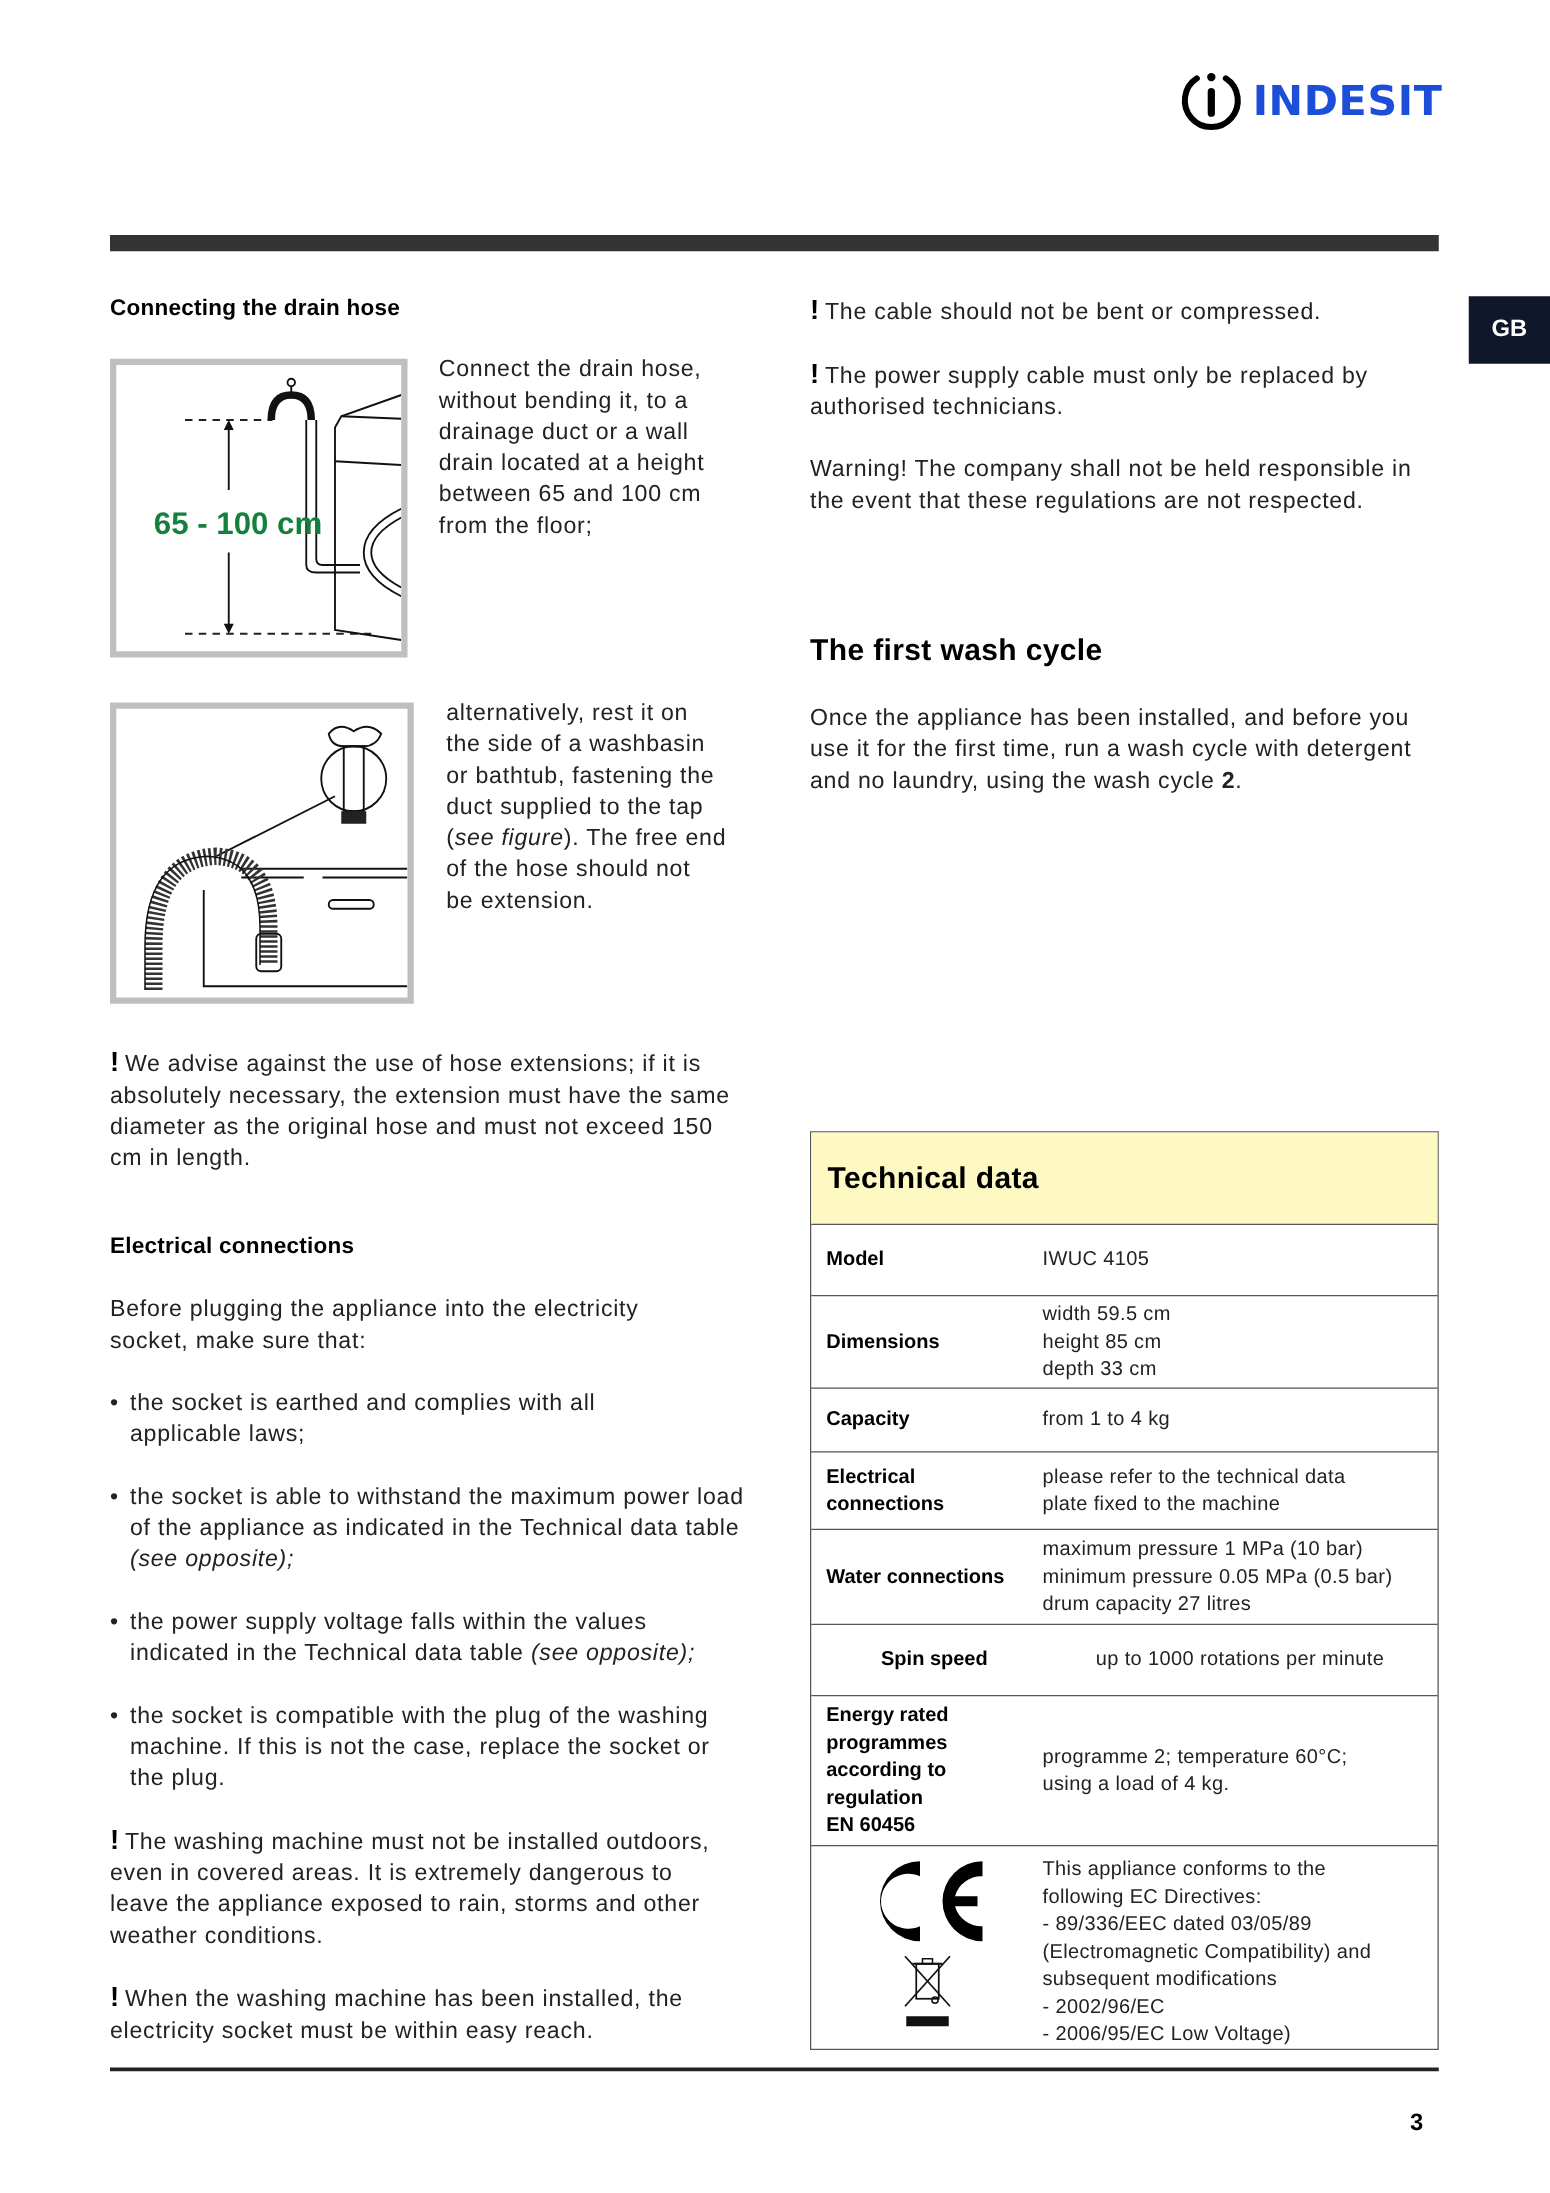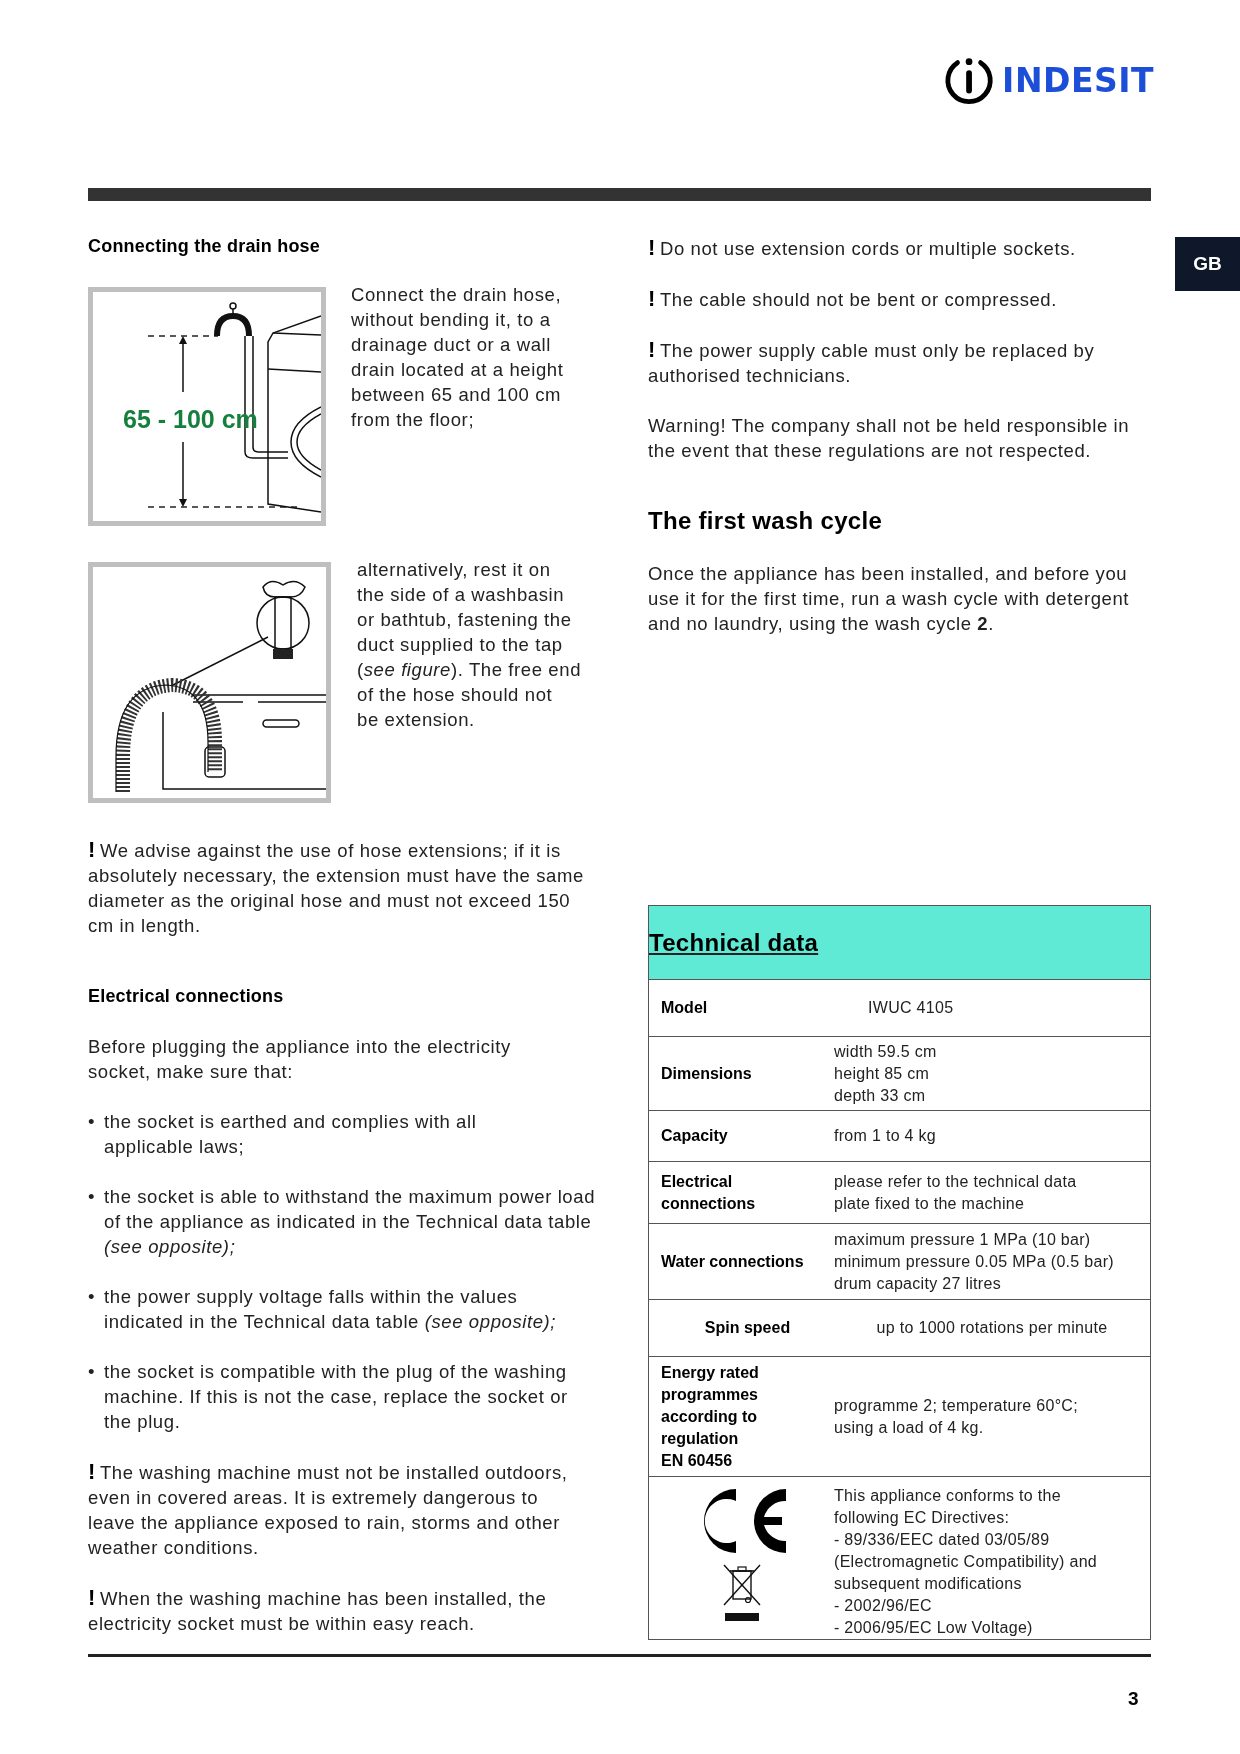--- a/index.html
+++ b/index.html
@@ -27,22 +27,22 @@
   em { font-style: italic; }
 
   
   .figure { border: 5px solid #bfbfbf; background: #fff; box-sizing: border-box; overflow: hidden; }
   .fig1 { left: 88px; top: 287px; width: 238px; height: 239px; }
   .fig2 { left: 88px; top: 562px; width: 243px; height: 241px; }
   .fig-label { font-weight: bold; font-size: 25px; color: #15803d; }
 
   
   .tech { left: 648px; top: 905px; width: 503px; border: 1.5px solid #555; box-sizing: border-box; }
-  .tech-head { background: #5eead4; height: 73px; display: flex; align-items: center; 
-               border-bottom: 1.5px solid #555; text-decoration: underline; }
+  .tech-head { background: #fef9c3; height: 73px; display: flex; align-items: center; padding-left: 13px;
+               border-bottom: 1.5px solid #555; }
   .tech-row { display: flex; align-items: center; border-bottom: 1.5px solid #555; box-sizing: border-box; }
   .tech-row:last-child { border-bottom: none; }
   .tech-label { width: 185px; padding-left: 12px; font-weight: bold; font-size: 16px; line-height: 22px; color: #000; box-sizing: border-box; }
   .tech-value { flex: 1; font-size: 16px; line-height: 22px; color: #222; letter-spacing: 0.3px; }
   .tech-value div { white-space: nowrap; }
 
   .bottom-rule { left: 88px; top: 1654px; width: 1063px; height: 2.5px; background: #222; }
   .page-num { left: 1128px; top: 1688px; font-weight: bold; font-size: 19px; color: #000; }
 </style>
 </head>
@@ -144,36 +144,35 @@
     <li style="width:420px;"><span>the socket is earthed and complies with all applicable laws;</span></li>
     <li><span>the socket is able to withstand the maximum power load of the appliance as indicated in the Technical data table </span><em>(see opposite);</em></li>
     <li style="width:490px;"><span>the power supply voltage falls within the values indicated in the Technical data table </span><em>(see opposite);</em></li>
     <li style="width:485px;"><span>the socket is compatible with the plug of the washing machine. If this is not the case, replace the socket or the plug.</span></li>
   </ul>
   <p class="para" style="width:480px;"><span class="bang">!</span><span>The washing machine must not be installed outdoors, even in covered areas. It is extremely dangerous to leave the appliance exposed to rain, storms and other weather conditions.</span></p>
   <p class="para" style="width:510px;"><span class="bang">!</span><span>When the washing machine has been installed, the electricity socket must be within easy reach.</span></p>
 </div>
 
 <div class="abs body" style="left:648px; top:235px; width:510px;">
-  <p class="para"><span class="bang">!</span><span>Do not use extension cords or multiple sockets.</span></p>
   <p class="para"><span class="bang">!</span><span>The cable should not be bent or compressed.</span></p>
   <p class="para" style="width:490px;"><span class="bang">!</span><span>The power supply cable must only be replaced by authorised technicians.</span></p>
   <p class="para" style="width:505px;">Warning! The company shall not be held responsible in the event that these regulations are not respected.</p>
 </div>
 
 <div class="abs h-main" style="left:648px; top:507px;">The first wash cycle</div>
 <div class="abs body" style="left:648px; top:561px; width:495px;">
   <span>Once the appliance has been installed, and before you use it for the first time, run a wash cycle with detergent and no laundry, using the wash cycle </span><b>2</b><span>.</span>
 </div>
 
 <div class="abs tech">
   <div class="tech-head">
     <span class="h-main">Technical data</span>
   </div>
-  <div class="tech-row" style="height:57px;gap:34px;">
+  <div class="tech-row" style="height:57px;">
     <div class="tech-label">
         <div>Model</div>
       </div>
     <div class="tech-value">
         <div>IWUC 4105</div>
       </div>
   </div>
   <div class="tech-row" style="height:74px;">
     <div class="tech-label">
         <div>Dimensions</div>

